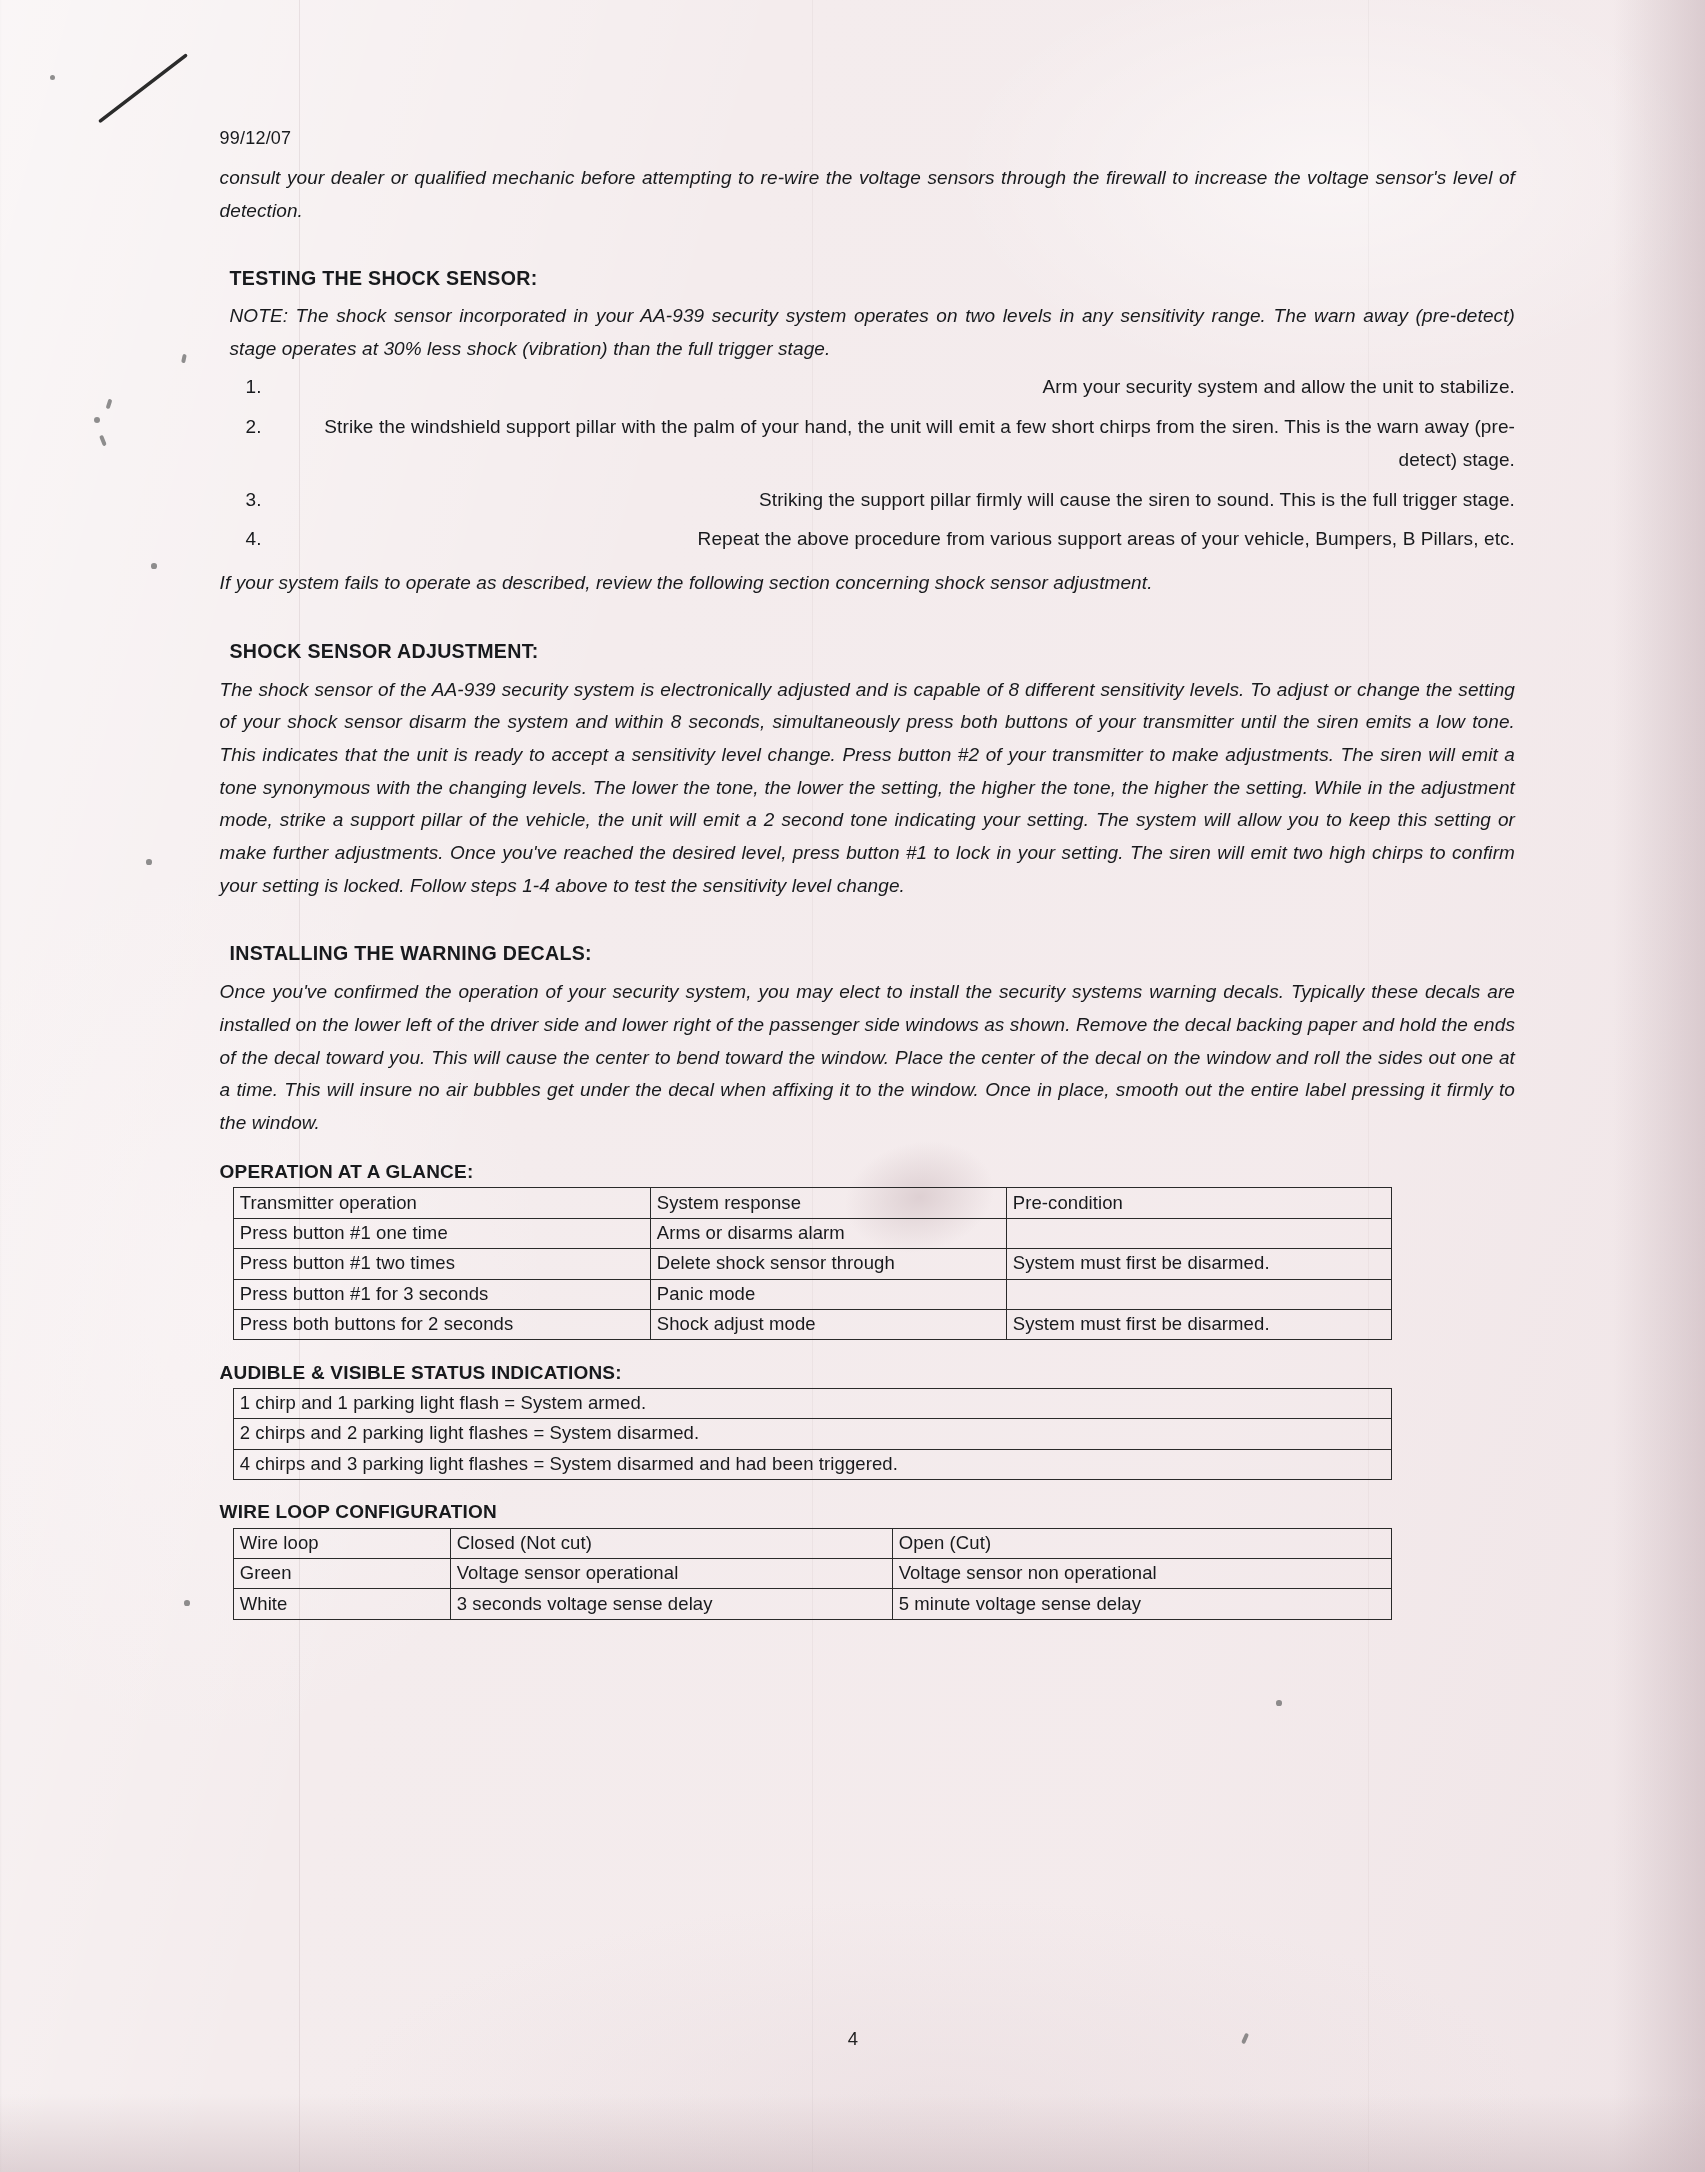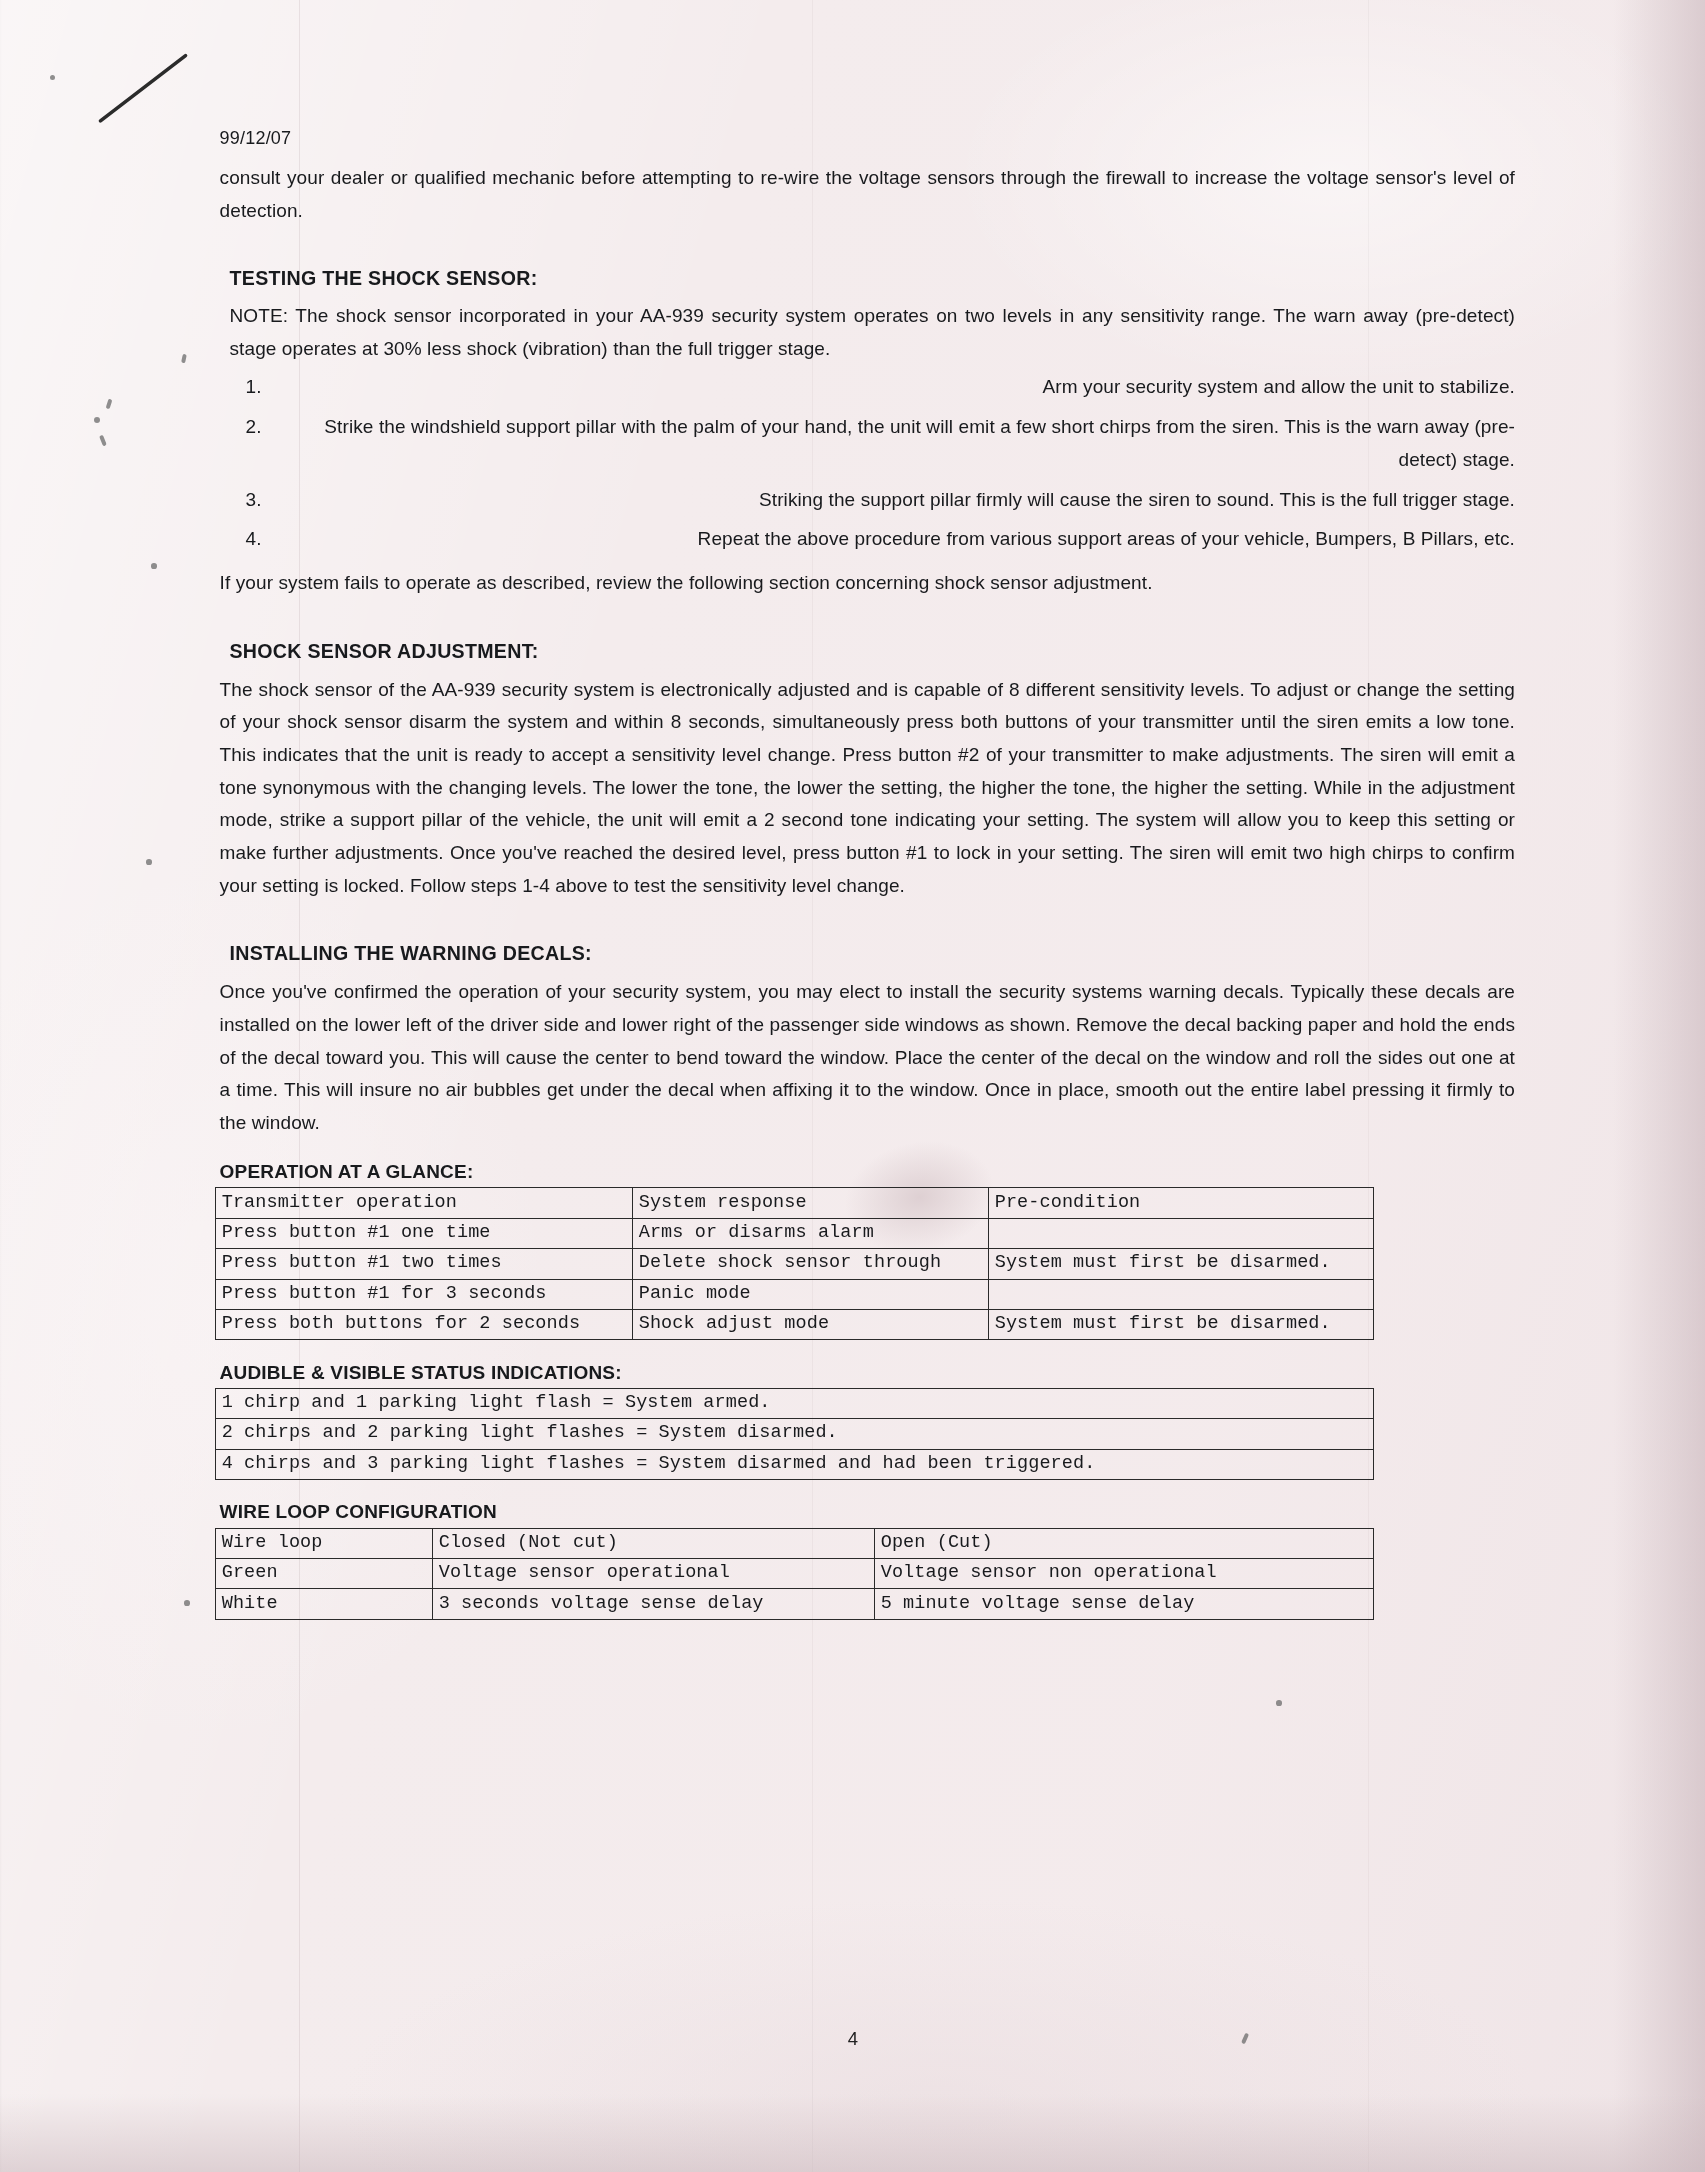--- a/index.html
+++ b/index.html
@@ -51,20 +51,21 @@
     margin-left: 8.6px;
   }
   p, li, .tbl td {
     font-size: 19px;
     line-height: 1.72;
     letter-spacing: 0.1px;
   }
   p {
     margin: 0 0 0 0;
     text-align: justify;
+    font-style: italic;
   }
   .intro {
     margin-left: 8.6px;
   }
   h2 {
     font-size: 19.6px;
     font-weight: bold;
     margin: 40px 0 10px 18.5px;
     letter-spacing: 0.3px;
   }
@@ -96,23 +97,22 @@
   }
   h3.plain {
     font-size: 19px;
     font-weight: bold;
     margin: 21.4px 0 4.3px 8.6px;
     letter-spacing: 0.2px;
   }
   table.tbl {
     border-collapse: collapse;
     width: 1158px;
-    margin-left: 4px;
+    margin-left: 22px;
     table-layout: fixed;
-    font-family: Liberation Mono, monospace;
   }
   table.tbl td {
     border: 1.4px solid #2a2a2a;
     padding: 2.1px 5.7px 3.6px 5.7px;
     font-size: 18.5px;
     line-height: 1.28;
     vertical-align: top;
     white-space: nowrap;
     overflow: hidden;
   }

